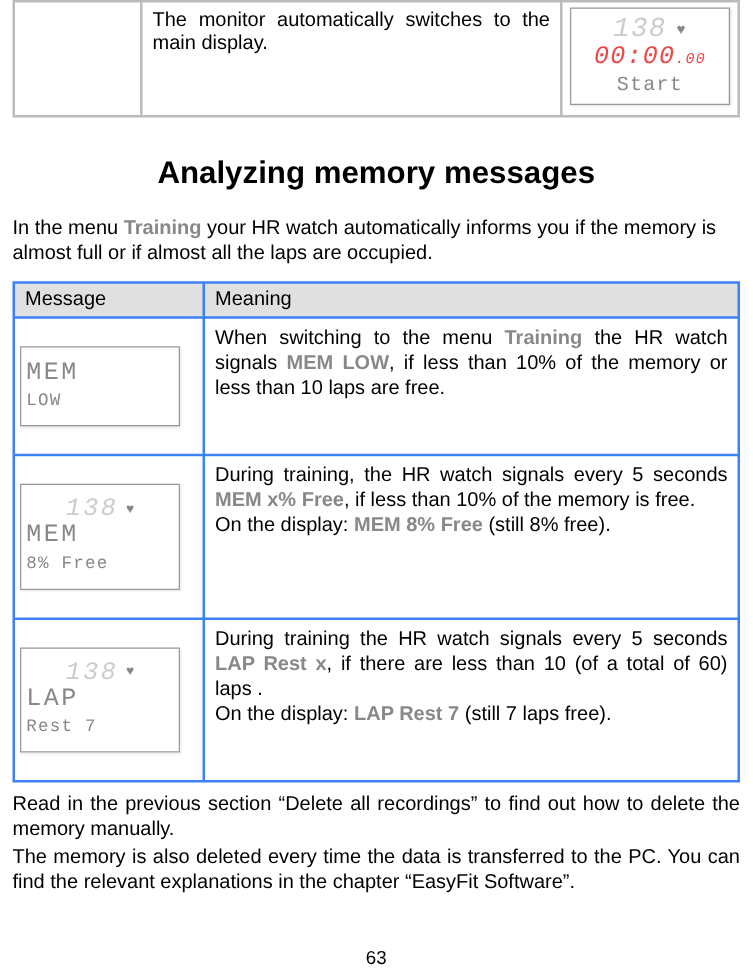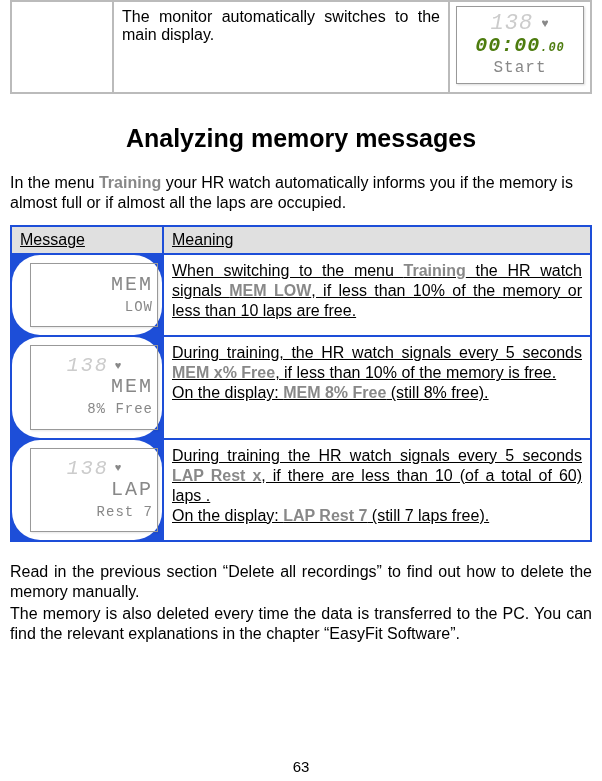--- a/index.html
+++ b/index.html
@@ -46,25 +46,24 @@
     letter-spacing: 1px;
     line-height: 1;
     display: flex;
     justify-content: center;
     align-items: center;
     gap: 8px;
   }
   .lcd .row1 .heart { font-style: normal; color: #888; font-size: 12px; }
   .lcd .row2 {
     font-size: 20px;
-    color: #4d7c0f;
+    color: #ef4444;
     letter-spacing: 1px;
     font-style: italic;
     line-height: 1.1;
-    font-weight: bold;
   }
   .lcd .row3 {
     font-size: 16px;
     color: #888;
     letter-spacing: 1px;
     line-height: 1.4;
   }
 
   h2 {
     font-size: 25px;
@@ -76,44 +75,42 @@
     font-size: 16px;
     line-height: 1.25;
     margin-bottom: 12px;
   }
   .gray { color: #888; font-weight: bold; }
 
   .msgTable {
     width: 100%;
     border-collapse: separate;
     border-spacing: 2px;
-    background: #1d4ed8;
-    margin-bottom: 20px;
-    text-decoration: underline;
+    background: #3b82f6;
+    margin-bottom: 8px;
   }
   .msgTable th {
     background: #e0e0e0;
     text-align: left;
     font-weight: normal;
     padding: 4px 8px;
     font-size: 16px;
   }
   .msgTable th.h1 { width: 150px; }
   .msgTable td {
     background: #fff;
     vertical-align: top;
     padding: 6px 8px;
     font-size: 16px;
     line-height: 1.25;
     text-align: justify;
   }
   .msgTable td.iconcell {
-    text-align: right;
-    padding: 8px 4px;
-    border-radius: 28px;
+    text-align: left;
+    padding: 22px 4px;
   }
   .lcd2 {
     border: 1px solid #999;
     box-shadow: 1px 1px 2px rgba(0,0,0,0.1);
     padding: 10px 4px 8px 4px;
     display: inline-block;
     width: 128px;
     font-family: "Courier New", monospace;
     color: #888;
   }

